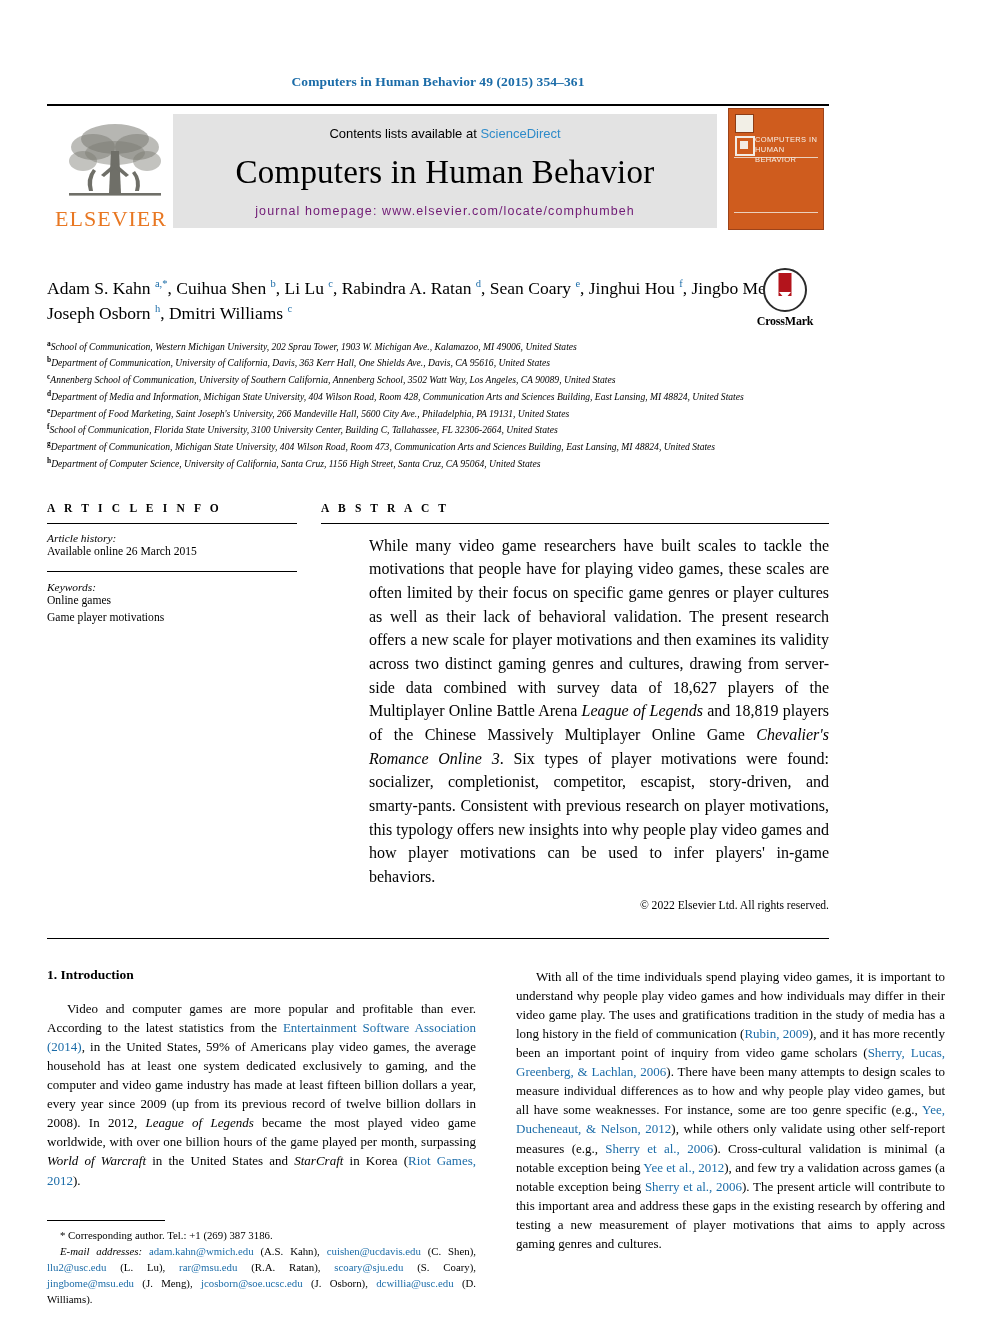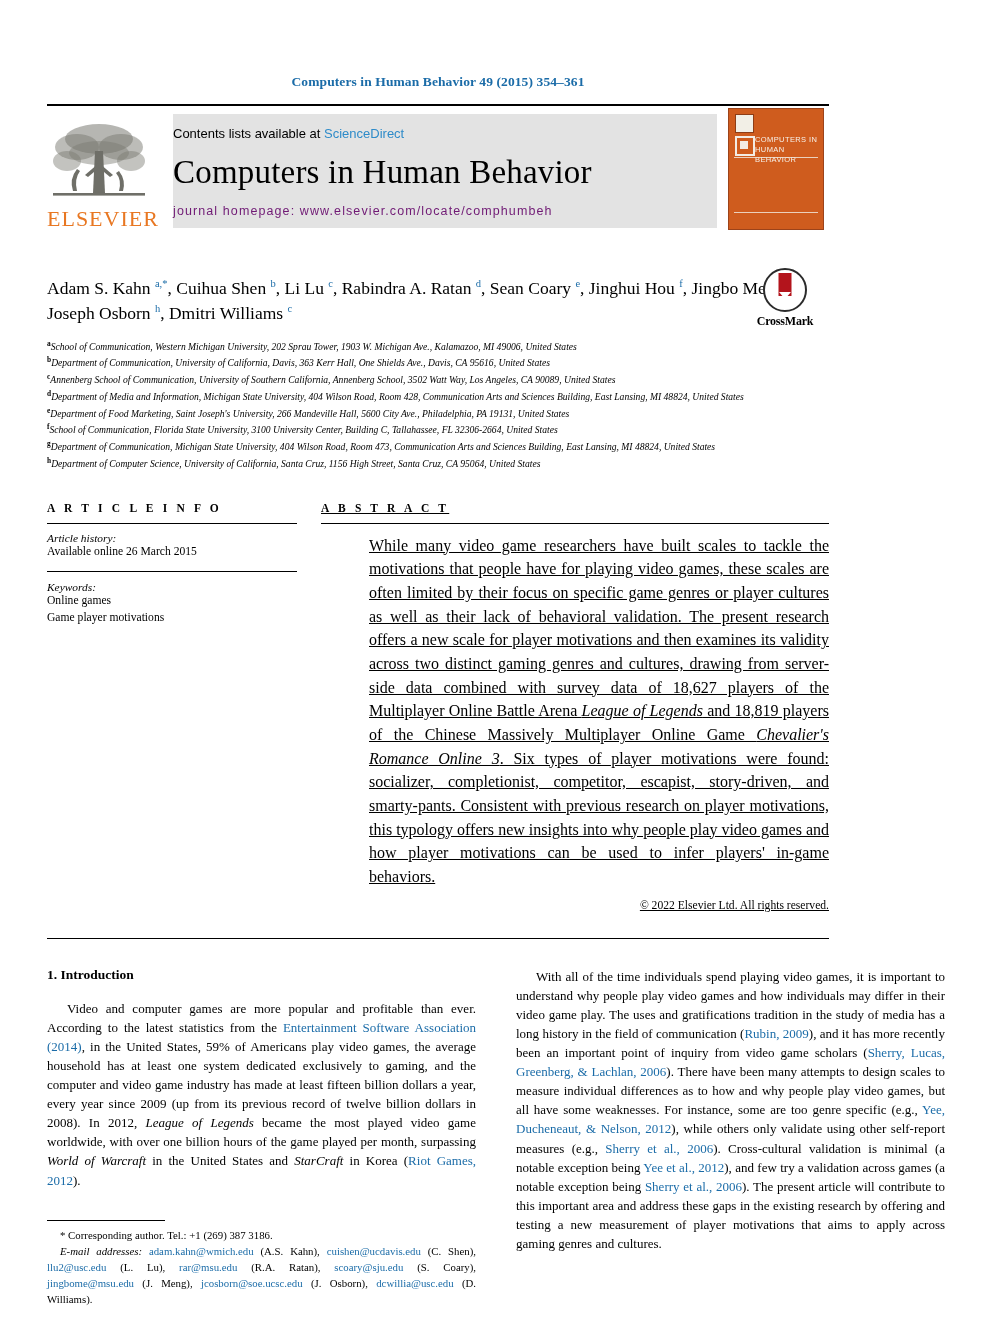--- a/index.html
+++ b/index.html
@@ -40,39 +40,40 @@
     border-top: 2.5px solid #000;
     display: flex;
     align-items: stretch;
     height: 126px;
   }
   .masthead-left {
     width: 120px;
     flex: 0 0 120px;
     display: flex;
     flex-direction: column;
-    align-items: flex-start;
+    align-items: flex-end;
     justify-content: flex-end;
     padding-bottom: 2px;
   }
   .tree-logo { width: 104px; height: 90px; display:block; }
   .elsevier-word {
     color: #E87722;
     font-family: "Liberation Serif", serif;
     font-size: 22px;
     letter-spacing: 1px;
     line-height: 1;
     padding-top: 1px;
   }
   .masthead-center {
     flex: 1 1 auto;
     background: #e3e3e3;
     margin: 8px 6px 4px 6px;
     display: flex;
     flex-direction: column;
+    align-items: center;
     justify-content: center;
     position: relative;
   }
   .contents-line {
     font-family: "Liberation Sans", sans-serif;
     font-size: 13px;
     color: #000;
     margin-top: 4px;
   }
   .contents-line .sd-link { color: #2e8bc9; }
@@ -221,21 +222,21 @@
     font-weight: bold;
   }
 
   
   .info-abstract {
     margin-top: 30px;
     display: flex;
     gap: 24px;
   }
   .col-info { width: 250px; flex: 0 0 250px; }
-  .col-abs { flex: 1 1 auto; text-decoration: underline; }
+  .col-abs { flex: 1 1 auto; }
   .sec-head {
     font-family: "Liberation Serif", serif;
     font-weight: bold;
     font-size: 11.5px;
     letter-spacing: 3.2px;
   }
   .rule-thick {
     border-top: 1.6px solid #000;
     margin-top: 9px;
   }

